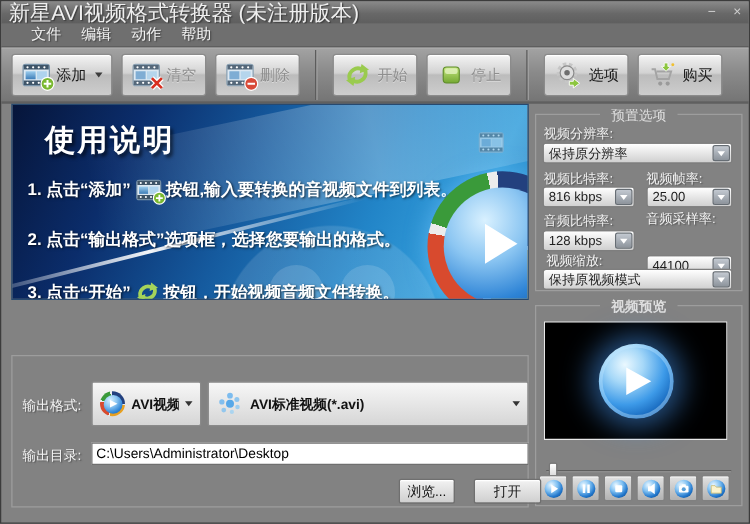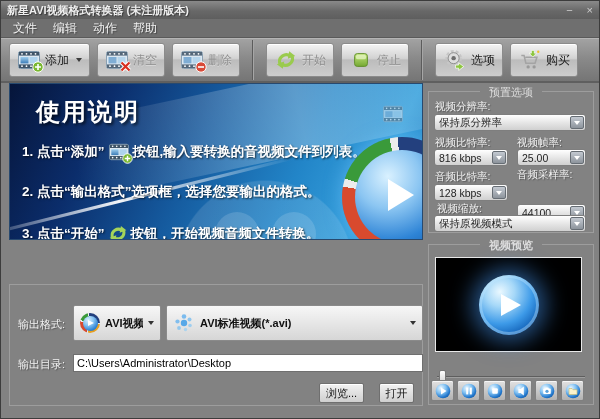--- a/index.html
+++ b/index.html
@@ -3,28 +3,28 @@
 <meta charset="utf-8">
 <style>
   * { margin:0; padding:0; box-sizing:border-box; }
   html,body { background:#555; font-family:"Liberation Sans","DejaVu Sans",sans-serif; }
   #window { position:relative; width:600px; height:419px; background:#828282; border:1px solid #3c3c3c; overflow:hidden; }
 
   
   .titlebar { position:absolute; left:0; top:0; width:100%; height:18px;
     background:linear-gradient(#8a8a8a,#686868 55%,#5e5e5e);
     display:flex; align-items:center; padding:0 6px; }
-  .titlebar .title { color:#efefef; font-size:11px; font-weight:bold; text-shadow:1px 1px 1px #3a3a3a; }
+  .titlebar .title { color:#efefef; font-size:17px; font-weight:normal; text-shadow:1px 1px 1px #3a3a3a; }
   .wc { margin-left:14px; color:#cfcfcf; font-size:11px; line-height:11px; cursor:default; }
   .wc.first { margin-left:auto; }
 
   
   .menubar { position:absolute; left:0; top:18px; width:100%; height:19px;
     background:#6f6f6f; border-bottom:1px solid #5a5a5a;
-    display:flex; align-items:center; padding-left:4px; }
+    display:flex; align-items:flex-start; padding-left:16px; }
   .mitem { color:#f2f2f2; font-size:12px; padding:0 8px; text-shadow:1px 1px 1px #454545; }
 
   
   .toolbar { position:absolute; left:0; top:37px; width:100%; height:45px;
     background:linear-gradient(#a2a2a2,#8a8a8a 45%,#757575);
     border-top:1px solid #b5b5b5; border-bottom:2px solid #5f5f5f;
     display:flex; align-items:center; padding:0 8px; gap:7px; }
   .tbtn { height:34px; display:flex; align-items:center; gap:4px; padding:0 7px;
     border:1px solid #8b8b8b; border-radius:3px;
     background:linear-gradient(#f4f4f4,#d2d2d2 45%,#bcbcbc 50%,#cdcdcd);
@@ -114,21 +114,21 @@
   .fmt2 { left:156px; width:257px; }
   .fmttxt { font-size:11px; font-weight:bold; color:#111; white-space:nowrap; overflow:hidden; flex:1; }
   .dcaret { width:0; height:0; border-left:3.5px solid transparent; border-right:3.5px solid transparent;
     border-top:4.5px solid #333; }
   .dirfield { position:absolute; left:63px; top:69px; width:350px; height:18px; border:1px solid #6f6f6f;
     background:#fff; font-size:11px; color:#000; padding:0 3px; font-family:"Liberation Sans","DejaVu Sans",sans-serif; }
   .obtn { position:absolute; top:98px; height:20px; border:1px solid #6f6f6f; border-radius:2px;
     background:linear-gradient(#f2f2f2,#cfcfcf); font-size:11px; color:#111;
     display:flex; align-items:center; justify-content:center; box-shadow:inset 0 1px 0 #fff; }
   .browse { left:309px; width:45px;align-items:center; }
-  .open { left:369px; width:35px; }
+  .open { left:369px; width:54px; }
 </style>
 </head>
 <body>
 
 <div id="window">
 
   <svg width="0" height="0" style="position:absolute" aria-hidden="true">
     <defs>
       <radialGradient id="ball" cx="35%" cy="30%" r="80%">
         <stop offset="0%" stop-color="#eaf7ff"></stop>

